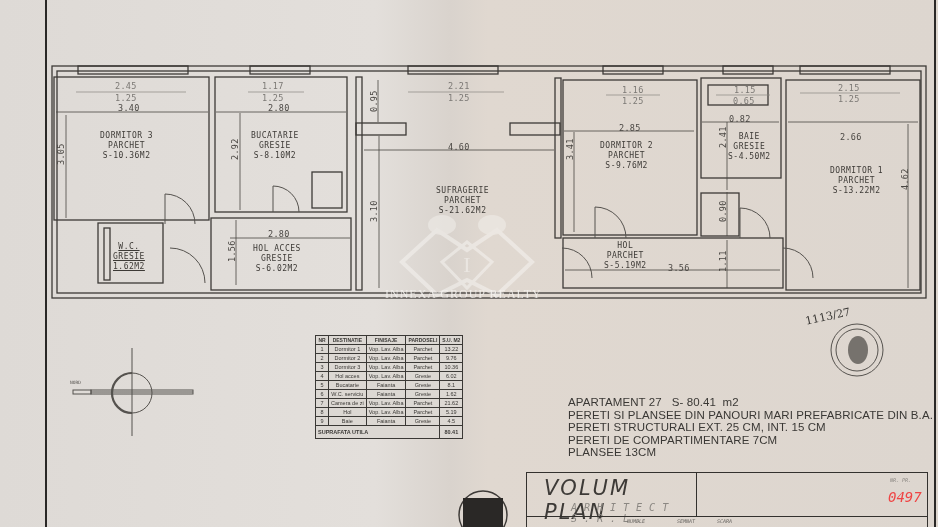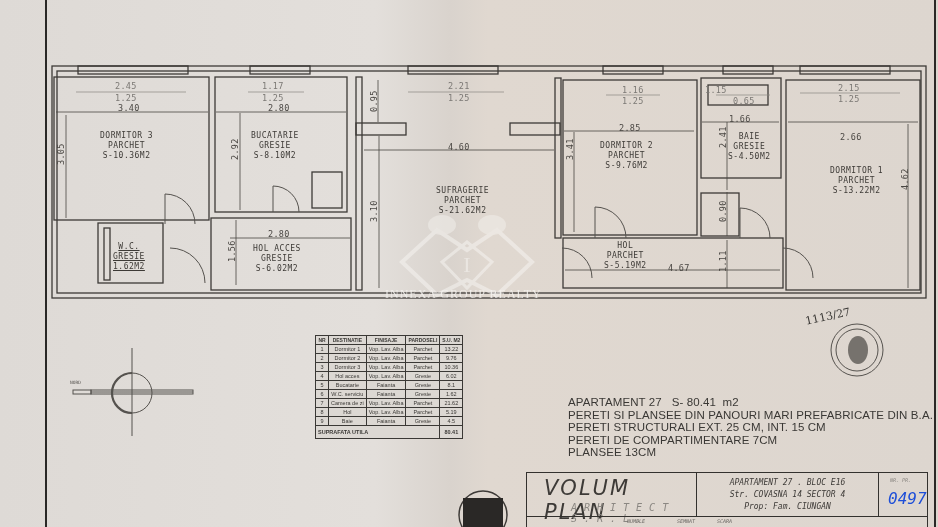--- a/index.html
+++ b/index.html
@@ -21,21 +21,21 @@
   table.area tr.total td{font-weight:bold;text-align:left;height:12px;}
   table.area tr.total td.v{text-align:center;}
   .notes{position:absolute;left:568px;top:396px;font-family:"Liberation Sans",sans-serif;font-size:11.5px;line-height:12.5px;color:#3a3835;white-space:pre;letter-spacing:0.1px;}
   .title-block{position:absolute;left:526px;top:472px;width:400px;height:55px;border:1.5px solid #33312e;border-bottom:none;font-style:italic;}
   .tb-company{position:absolute;left:0;top:0;width:169px;height:43px;border-right:1.5px solid #33312e;}
   .tb-company .name{position:absolute;left:17px;top:3px;font-family:"DejaVu Sans",sans-serif;font-size:21px;letter-spacing:2px;font-weight:normal;color:#3d3a37;}
   .tb-company .sub{position:absolute;left:17px;top:29px;font-size:10px;letter-spacing:7px;color:#8b8782;margin-left:27px;}
   .tb-address{position:absolute;left:170px;top:0;width:182px;height:43px;border-right:1.5px solid #33312e;text-align:center;font-size:8px;line-height:12px;padding-top:4px;box-sizing:border-box;color:#3d3a37;}
   .tb-number{position:absolute;left:353px;top:0;width:47px;height:43px;}
   .tb-number .lbl{position:absolute;left:10px;top:4px;font-size:5px;color:#8b8782;}
-  .tb-number .val{position:absolute;left:8px;top:16px;font-size:16px;color:#1d4ed8;}
+  .tb-number .val{position:absolute;left:8px;top:16px;font-size:14px;color:#ef4444;}
   .tb-row2{position:absolute;left:0;top:43px;width:400px;height:12px;border-top:1.5px solid #33312e;}
   .tb-row2 span{position:absolute;top:1px;font-size:5px;color:#6b6864;}
   .watermark{position:absolute;left:382px;top:200px;width:170px;height:120px;opacity:0.55;}
   .wm-text{position:absolute;left:385px;top:287px;font-family:"Liberation Serif",serif;font-size:12px;letter-spacing:1px;color:#f4f2ef;opacity:0.85;}
   .stamp-note{position:absolute;left:805px;top:310px;font-family:"DejaVu Serif",serif;font-size:11px;color:#3a3835;transform:rotate(-12deg);}
   .north-label{position:absolute;left:70px;top:380px;font-size:4.5px;color:#55524e;}
 </style>
 </head>
 <body>
 
@@ -158,27 +158,27 @@
 <div class="dim faint" style="left:448px;top:93px;">1.25</div>
 <div class="dim" style="left:448px;top:142px;">4.60</div>
 <div class="dim v" style="left:369px;top:222px;">3.10</div>
 <div class="dim v" style="left:369px;top:112px;">0.95</div>
 
 <div class="dim faint" style="left:622px;top:85px;">1.16</div>
 <div class="dim faint" style="left:622px;top:96px;">1.25</div>
 <div class="dim" style="left:619px;top:123px;text-align:right;">2.85</div>
 <div class="dim v" style="left:565px;top:160px;">3.41</div>
 
-<div class="dim faint" style="left:705px;top:85px;text-align:right;">1.15</div>
+<div class="dim faint" style="left:734px;top:85px;text-align:right;">1.15</div>
 <div class="dim faint" style="left:733px;top:96px;">0.65</div>
-<div class="dim" style="left:729px;top:114px;">1.66</div>
+<div class="dim" style="left:729px;top:114px;">0.82</div>
 <div class="dim v" style="left:718px;top:148px;">2.41</div>
 <div class="dim v" style="left:718px;top:222px;">0.90</div>
 <div class="dim v" style="left:718px;top:272px;">1.11</div>
-<div class="dim" style="left:668px;top:263px;">4.67</div>
+<div class="dim" style="left:668px;top:263px;">3.56</div>
 
 <div class="dim faint" style="left:838px;top:83px;">2.15</div>
 <div class="dim faint" style="left:838px;top:94px;">1.25</div>
 <div class="dim" style="left:840px;top:132px;">2.66</div>
 <div class="dim v" style="left:900px;top:190px;">4.62</div>
 
 <div class="room-label" style="left:100px;top:131px;"><span>DORMITOR 3</span><br><span>PARCHET</span><br><span>S-10.36M2</span></div>
 <div class="room-label" style="left:251px;top:131px;"><span>BUCATARIE</span><br><span>GRESIE</span><br><span>S-8.10M2</span></div>
 <div class="room-label" style="left:113px;top:242px;text-decoration:underline;"><span>W.C.</span><br><span>GRESIE</span><br><span>1.62M2</span></div>
 <div class="room-label" style="left:253px;top:244px;"><span>HOL ACCES</span><br><span>GRESIE</span><br><span>S-6.02M2</span></div>
@@ -289,25 +289,20 @@
 <div class="notes"><span>APARTAMENT 27   S- 80.41  m2</span>
 <span>PERETI SI PLANSEE DIN PANOURI MARI PREFABRICATE DIN B.A.</span>
 <span>PERETI STRUCTURALI EXT. 25 CM, INT. 15 CM</span>
 <span>PERETI DE COMPARTIMENTARE 7CM</span>
 <span>PLANSEE 13CM</span></div>
 
 <div class="title-block">
   <div class="tb-company">
     <div class="name">VOLUM PLAN</div>
     <div class="sub">ARHITECT S.R.L.</div>
-  </div>
-  <div class="tb-address">
-    <div>APARTAMENT 27 . BLOC E16</div>
-    <div>Str. COVASNA 14 SECTOR 4</div>
-    <div>Prop: Fam. CIUNGAN</div>
   </div>
   <div class="tb-number">
     <div class="lbl">NR. PR.</div>
     <div class="val">0497</div>
   </div>
   <div class="tb-row2">
     <span style="left:100px;">NUMELE</span>
     <span style="left:150px;">SEMNAT</span>
     <span style="left:190px;">SCARA</span>
   </div>

